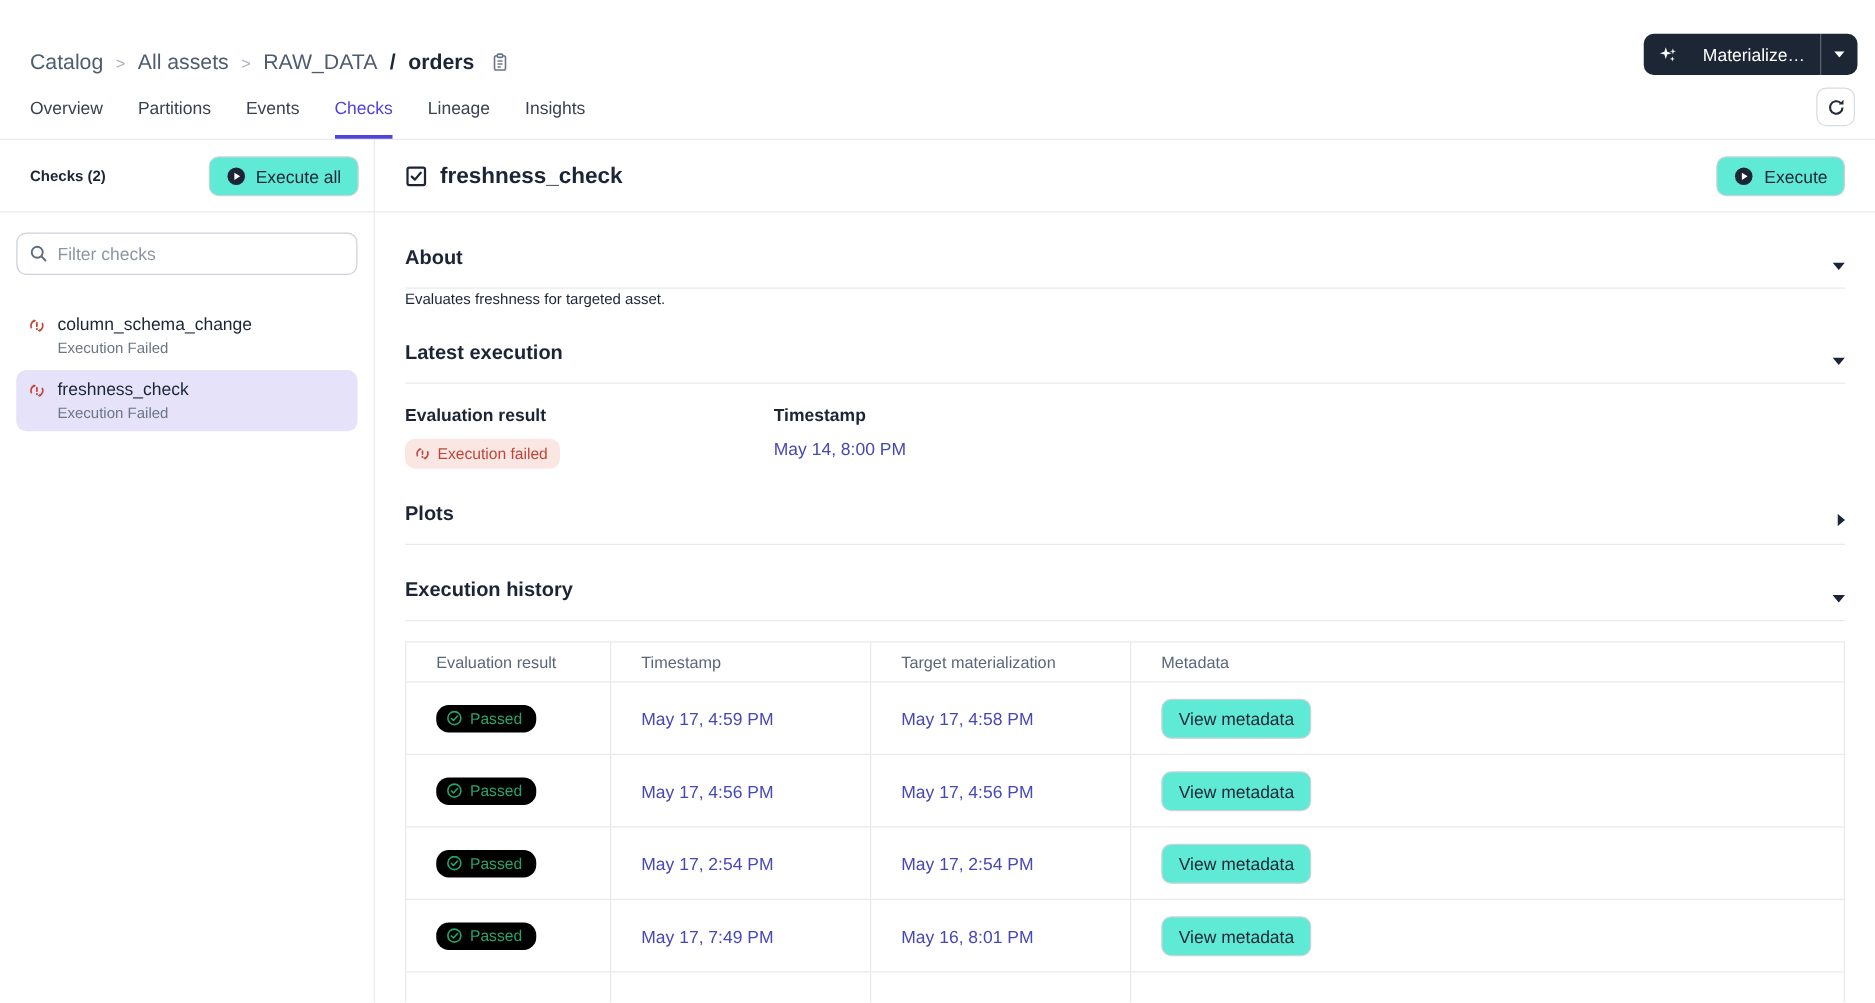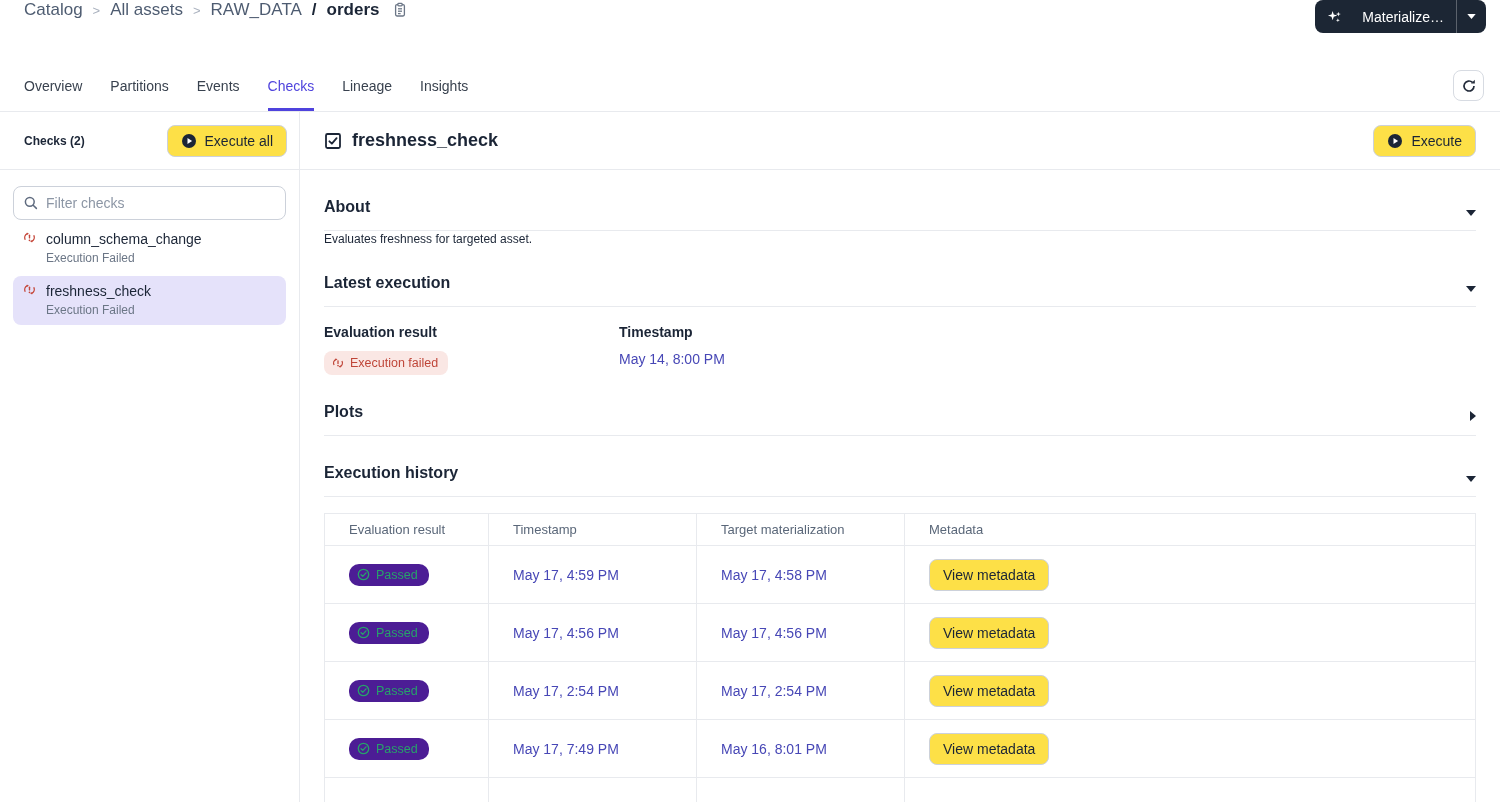--- a/index.html
+++ b/index.html
@@ -4,21 +4,21 @@
 <style>
   * { box-sizing: border-box; }
   html,body { margin:0; padding:0; }
   body {
     width:1500px; height:802px; overflow:hidden;
     background:#ffffff; color:#1b2536;
     font-family:"Liberation Sans", sans-serif;
     font-size:14px;
   }
   
-  .topbar { height:60px; display:flex; align-items:flex-start; justify-content:space-between; padding:0 14px 0 24px; }
+  .topbar { height:60px; display:flex; align-items:flex-end; justify-content:space-between; padding:0 14px 0 24px; }
   .breadcrumb { display:flex; align-items:center; gap:10px; font-size:17px; color:#4e5c71; }
   .crumb { color:#4e5c71; cursor:pointer; }
   .crumb-sep { color:#a9b1be; font-size:13px; }
   .crumb-slash { color:#1b2536; font-weight:700; }
   .crumb-current { color:#1b2536; font-weight:700; }
   .copy-btn { display:inline-flex; margin-left:2px; cursor:pointer; }
   .mat-split { display:flex; align-items:stretch; background:#1c2634; border-radius:8px; height:33px; color:#fff; overflow:hidden; }
   .mat-main { display:flex; align-items:center; gap:20px; padding:0 12px; font-size:14px; border-right:1px solid rgba(255,255,255,.28); cursor:pointer; }
   .mat-caret { width:29px; display:flex; align-items:center; justify-content:center; cursor:pointer; }
   
@@ -26,29 +26,29 @@
   .tabs { display:flex; gap:28px; flex:1; height:100%; }
   .tab { display:flex; align-items:center; height:100%; font-size:14px; font-weight:500; color:#39424f; position:relative; cursor:pointer; }
   .tab.active { color:#4f43dd; }
   .tab.active::after { content:""; position:absolute; left:0; right:0; bottom:0; height:3px; background:#4f43dd; }
   .refresh-btn { width:31px; height:31px; border:1px solid #d7dbe2; border-radius:8px; background:#fff; display:flex; align-items:center; justify-content:center; cursor:pointer; }
   
   .page-body { display:flex; height:690px; }
   .sidebar { width:300px; flex-shrink:0; border-right:1px solid #e8eaee; display:flex; flex-direction:column; }
   .sidebar-head { height:58px; flex-shrink:0; border-bottom:1px solid #e8eaee; display:flex; align-items:center; justify-content:space-between; padding:0 12px 0 24px; }
   .sidebar-title { font-size:12px; font-weight:700; }
-  .btn { display:inline-flex; align-items:center; gap:8px; height:32px; padding:0 13px; background:#fde047; border:1px solid #ccd1da; border-radius:8px; font-size:14px; color:#1b2536; cursor:pointer; font-family:inherit; }
-  .filter-wrap { margin:16px 13px 4px; position:relative; }
+  .btn { display:inline-flex; align-items:center; gap:8px; height:32px; padding:0 13px; background:#5eead4; border:1px solid #ccd1da; border-radius:8px; font-size:14px; color:#1b2536; cursor:pointer; font-family:inherit; }
+  .filter-wrap { margin:16px 13px 24px; position:relative; }
   .filter-input { width:100%; height:34px; border:1px solid #ccd1da; border-radius:8px; padding:0 10px 0 32px; font-size:14px; color:#1b2536; outline:none; font-family:inherit; }
   .filter-input::placeholder { color:#8c96a5; }
   .filter-icon { position:absolute; left:10px; top:9px; }
   .check-list { padding:0 13px; }
   .check-item { padding:7px 10px 8px; border-radius:8px; margin-bottom:3px; cursor:pointer; }
   .check-item.selected { background:#e5e2fa; }
-  .check-item-title { display:flex; align-items:flex-start; gap:10px; font-size:14px; color:#1b2536; }
+  .check-item-title { display:flex; align-items:flex-end; gap:10px; font-size:14px; color:#1b2536; }
   .check-item-status { margin-left:23px; margin-top:4px; font-size:12px; color:#6b7686; }
   
   .main { flex:1; min-width:0; display:flex; flex-direction:column; }
   .main-head { height:58px; flex-shrink:0; border-bottom:1px solid #e8eaee; display:flex; align-items:center; justify-content:space-between; padding:0 24px; }
   .main-title { display:flex; align-items:center; gap:10px; font-size:18px; font-weight:700; }
   .content { padding:0 24px; overflow:hidden; flex:1; }
   .section-head { margin-top:28px; display:flex; align-items:flex-end; justify-content:space-between; cursor:pointer; }
   .section-title { font-size:16px; font-weight:700; }
   .divider { height:1px; background:#e8eaee; margin-top:14px; }
   .about-text { margin-top:1px; font-size:12px; }
@@ -57,21 +57,21 @@
   .field-label { font-size:14px; font-weight:700; }
   .field-value { margin-top:11px; }
   .badge-failed { display:inline-flex; align-items:center; gap:6px; background:#fae7e4; color:#bf4538; font-size:12.5px; padding:5px 10px 5px 8px; border-radius:8px; }
   .link { color:#4747b6; font-size:14px; cursor:pointer; text-decoration:none; }
   
   .exec-table { margin-top:16px; border:1px solid #e8eaee; border-bottom:none; display:grid; grid-template-columns:164px 208px 208px 1fr; }
   .t-cell { padding-left:24px; border-bottom:1px solid #e8eaee; display:flex; align-items:center; }
   .t-cell.vline { border-right:1px solid #e8eaee; }
   .th { height:32px; font-size:13px; color:#5a6779; }
   .td { height:58px; }
-  .pill-passed { display:inline-flex; align-items:center; gap:6px; background:#4c1d95; color:#27a26a; font-size:12.5px; padding:4px 11px 4px 8px; border-radius:10px; }
+  .pill-passed { display:inline-flex; align-items:center; gap:6px; background:#000000; color:#27a26a; font-size:12.5px; padding:4px 11px 4px 8px; border-radius:10px; }
   .icon { display:inline-flex; flex-shrink:0; }
 </style>
 </head>
 <body>
 
 <div class="topbar">
   <div class="breadcrumb">
     <span class="crumb">Catalog</span>
     <span class="crumb-sep">&gt;</span>
     <span class="crumb">All assets</span>

